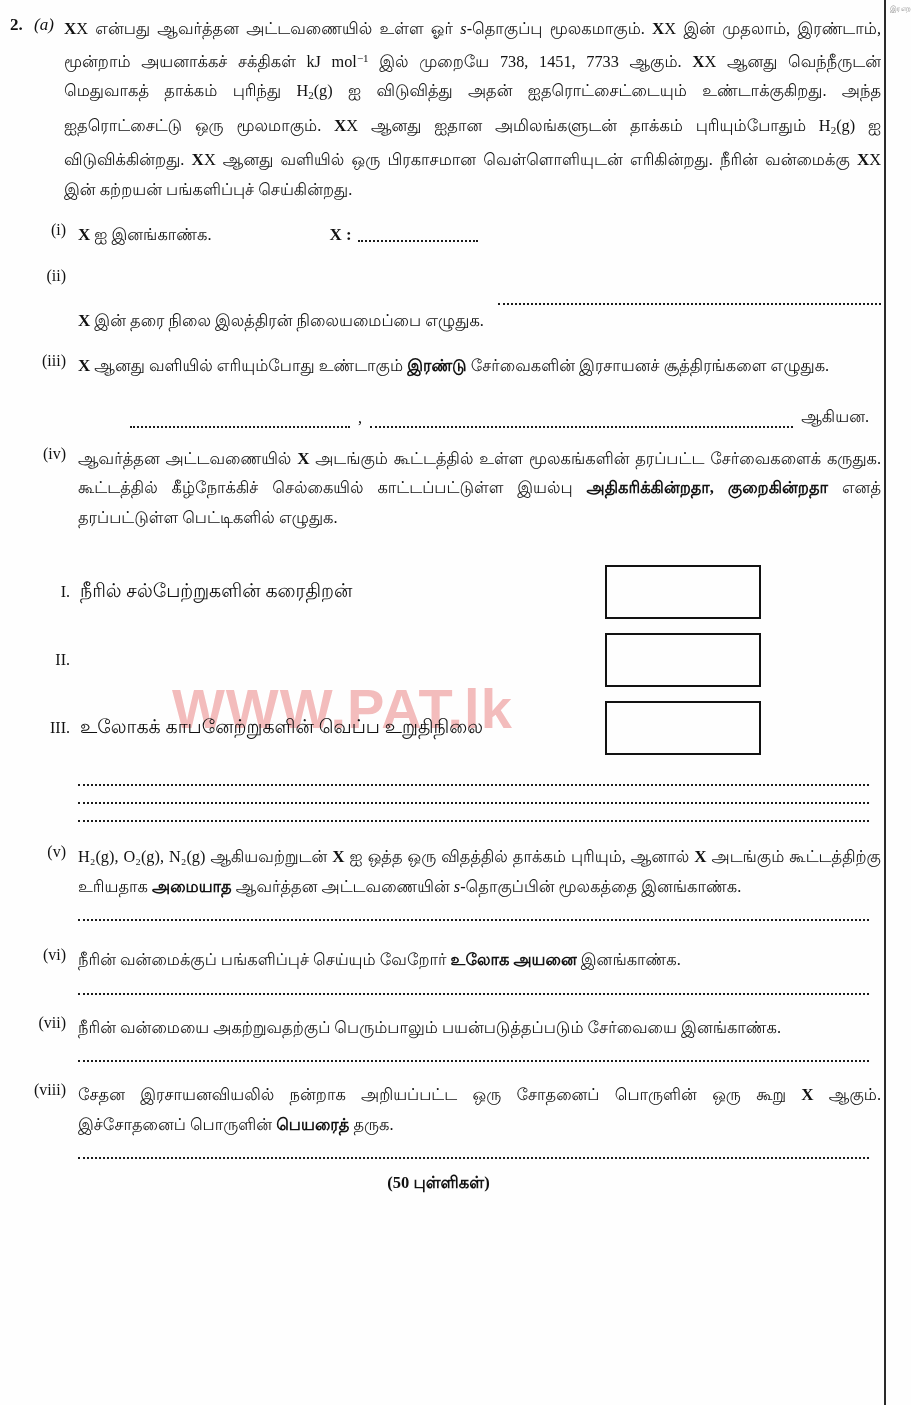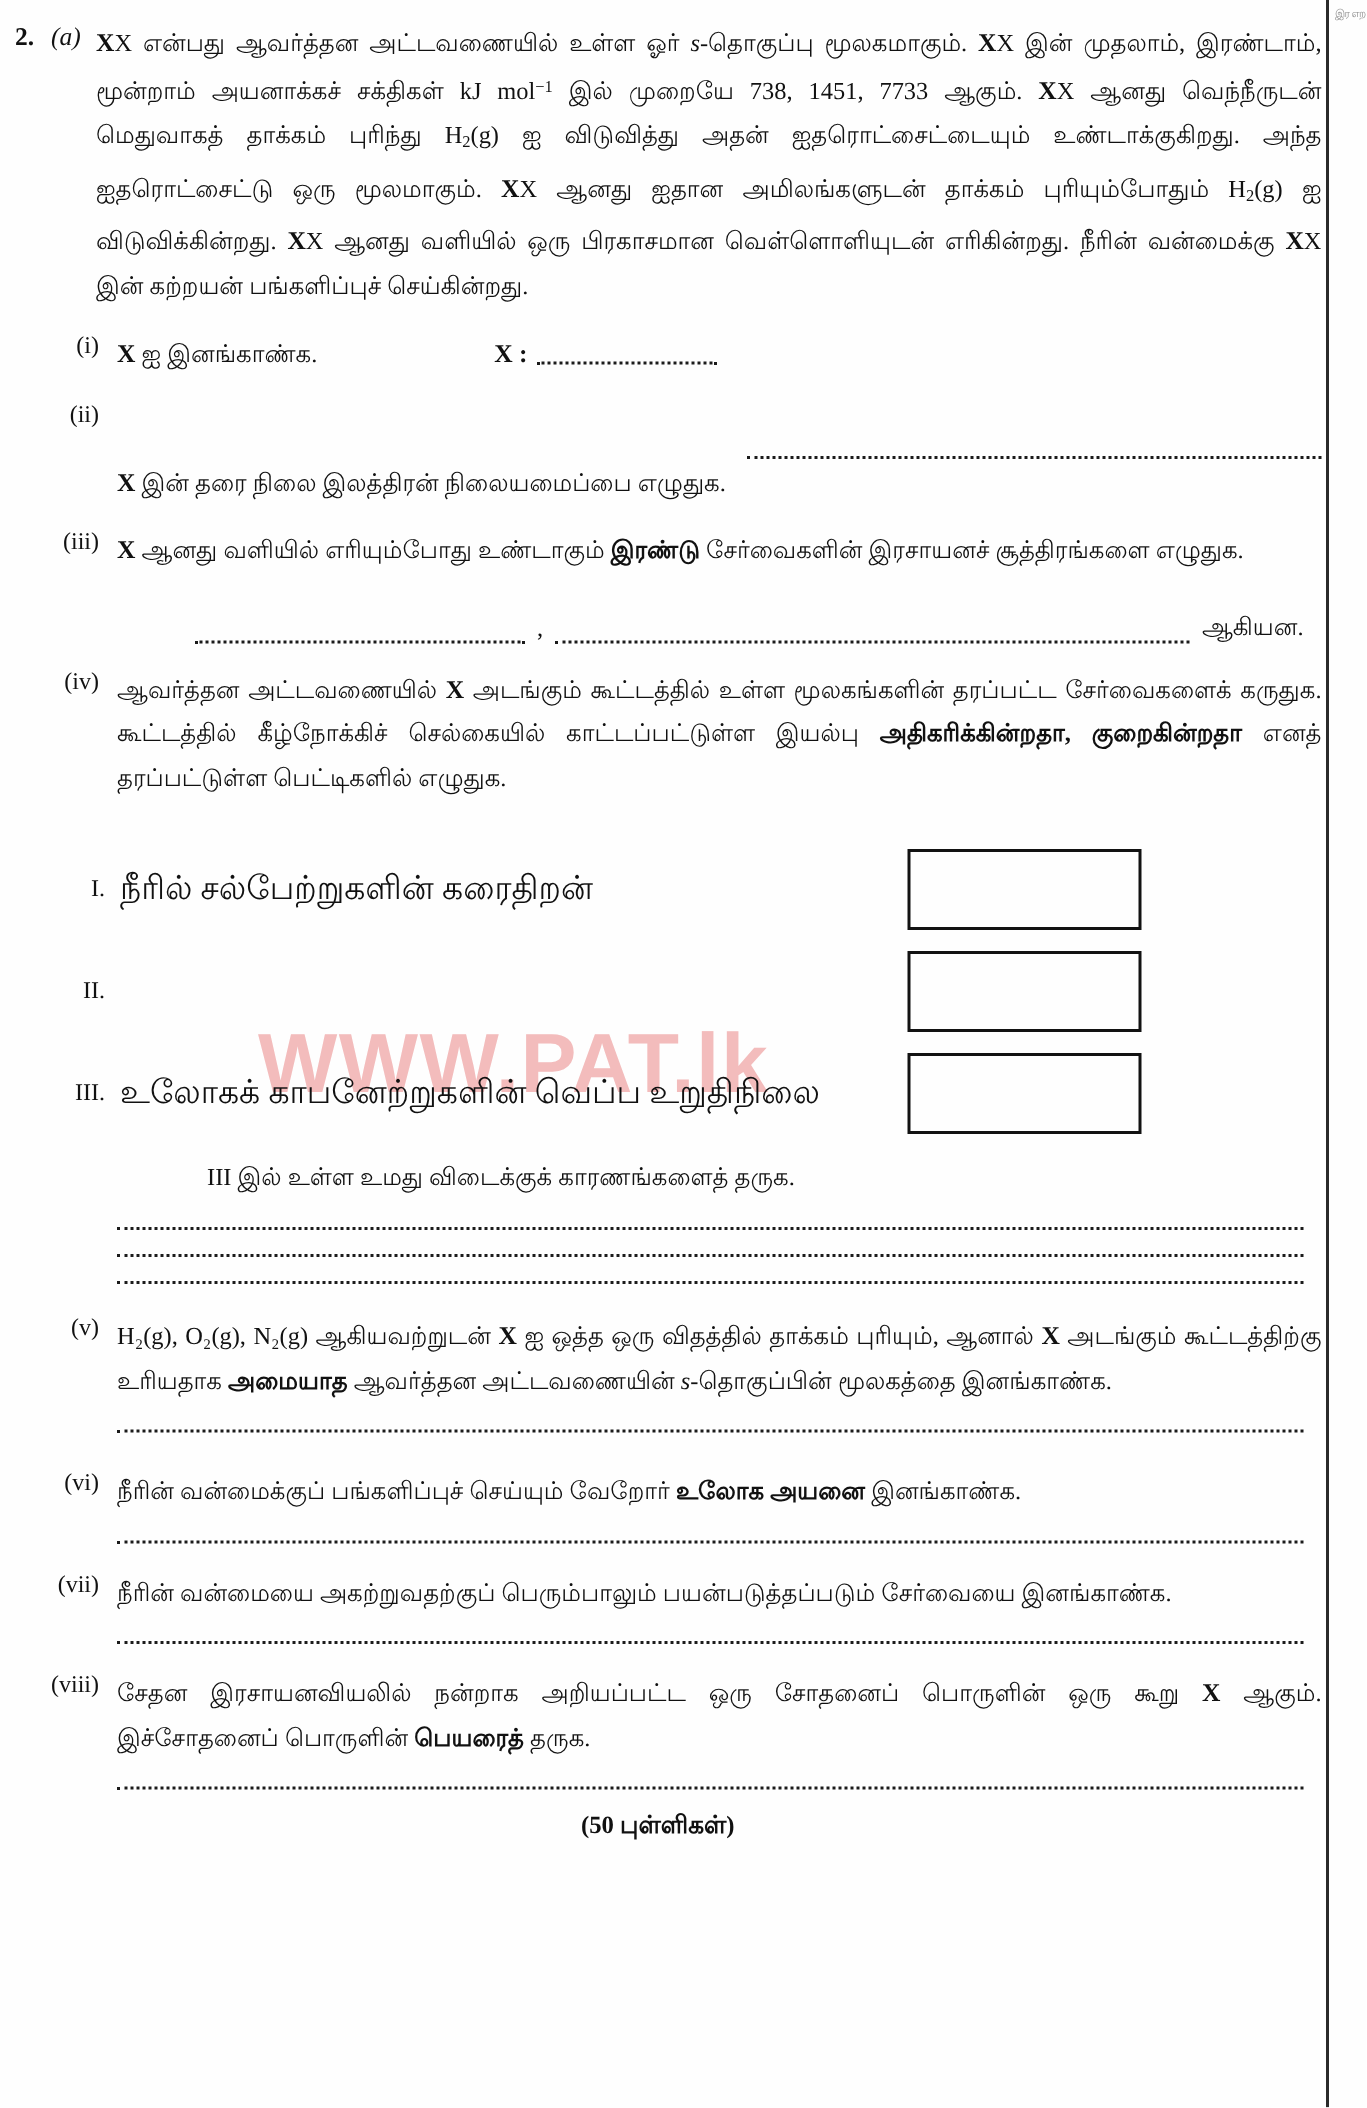--- a/index.html
+++ b/index.html
@@ -173,21 +173,21 @@
     height: 68px;
   }
   .prop-num {
     flex: 0 0 60px;
     width: 60px;
     text-align: right;
     padding-right: 10px;
     font-size: 16px;
   }
   .prop-text {
-    font-size: 22px;
+    font-size: 19px;
     flex: 1;
   }
   .ansbox {
     position: absolute;
     left: 595px;
     width: 152px;
     height: 50px;
     border: 2px solid #121212;
     background: transparent;
   }
@@ -285,21 +285,20 @@
         <div class="prop-num">II.</div>
         <div class="ansbox"></div>
       </div>
       <div class="prop-row">
         <div class="prop-num">III.</div>
         <div class="prop-text">உலோகக் காபனேற்றுகளின் வெப்ப உறுதிநிலை</div>
         <div class="ansbox"></div>
       </div>
     </div>
 
-    <div class="reason-line">III இல் உள்ள உமது விடைக்குக் காரணங்களைத் தருக.</div>
 
     <div class="dots dotrow" style="margin-top:22px;"></div>
     <div class="dots dotrow tight"></div>
     <div class="dots dotrow tight"></div>
 
     <div class="part" style="margin-top:20px;">
       <div class="rnum">(v)</div>
       <div class="pbody">
         <span>H₂(g), O₂(g), N₂(g)</span><span> ஆகியவற்றுடன் </span><span class="sym">X</span><span> ஐ ஒத்த ஒரு விதத்தில் தாக்கம் புரியும், ஆனால் </span><span class="sym">X</span><span> அடங்கும் கூட்டத்திற்கு உரியதாக </span><b>அமையாத</b><span> ஆவர்த்தன அட்டவணையின் </span><span class="ital">s</span><span>-தொகுப்பின் மூலகத்தை இனங்காண்க.</span>
       </div>

